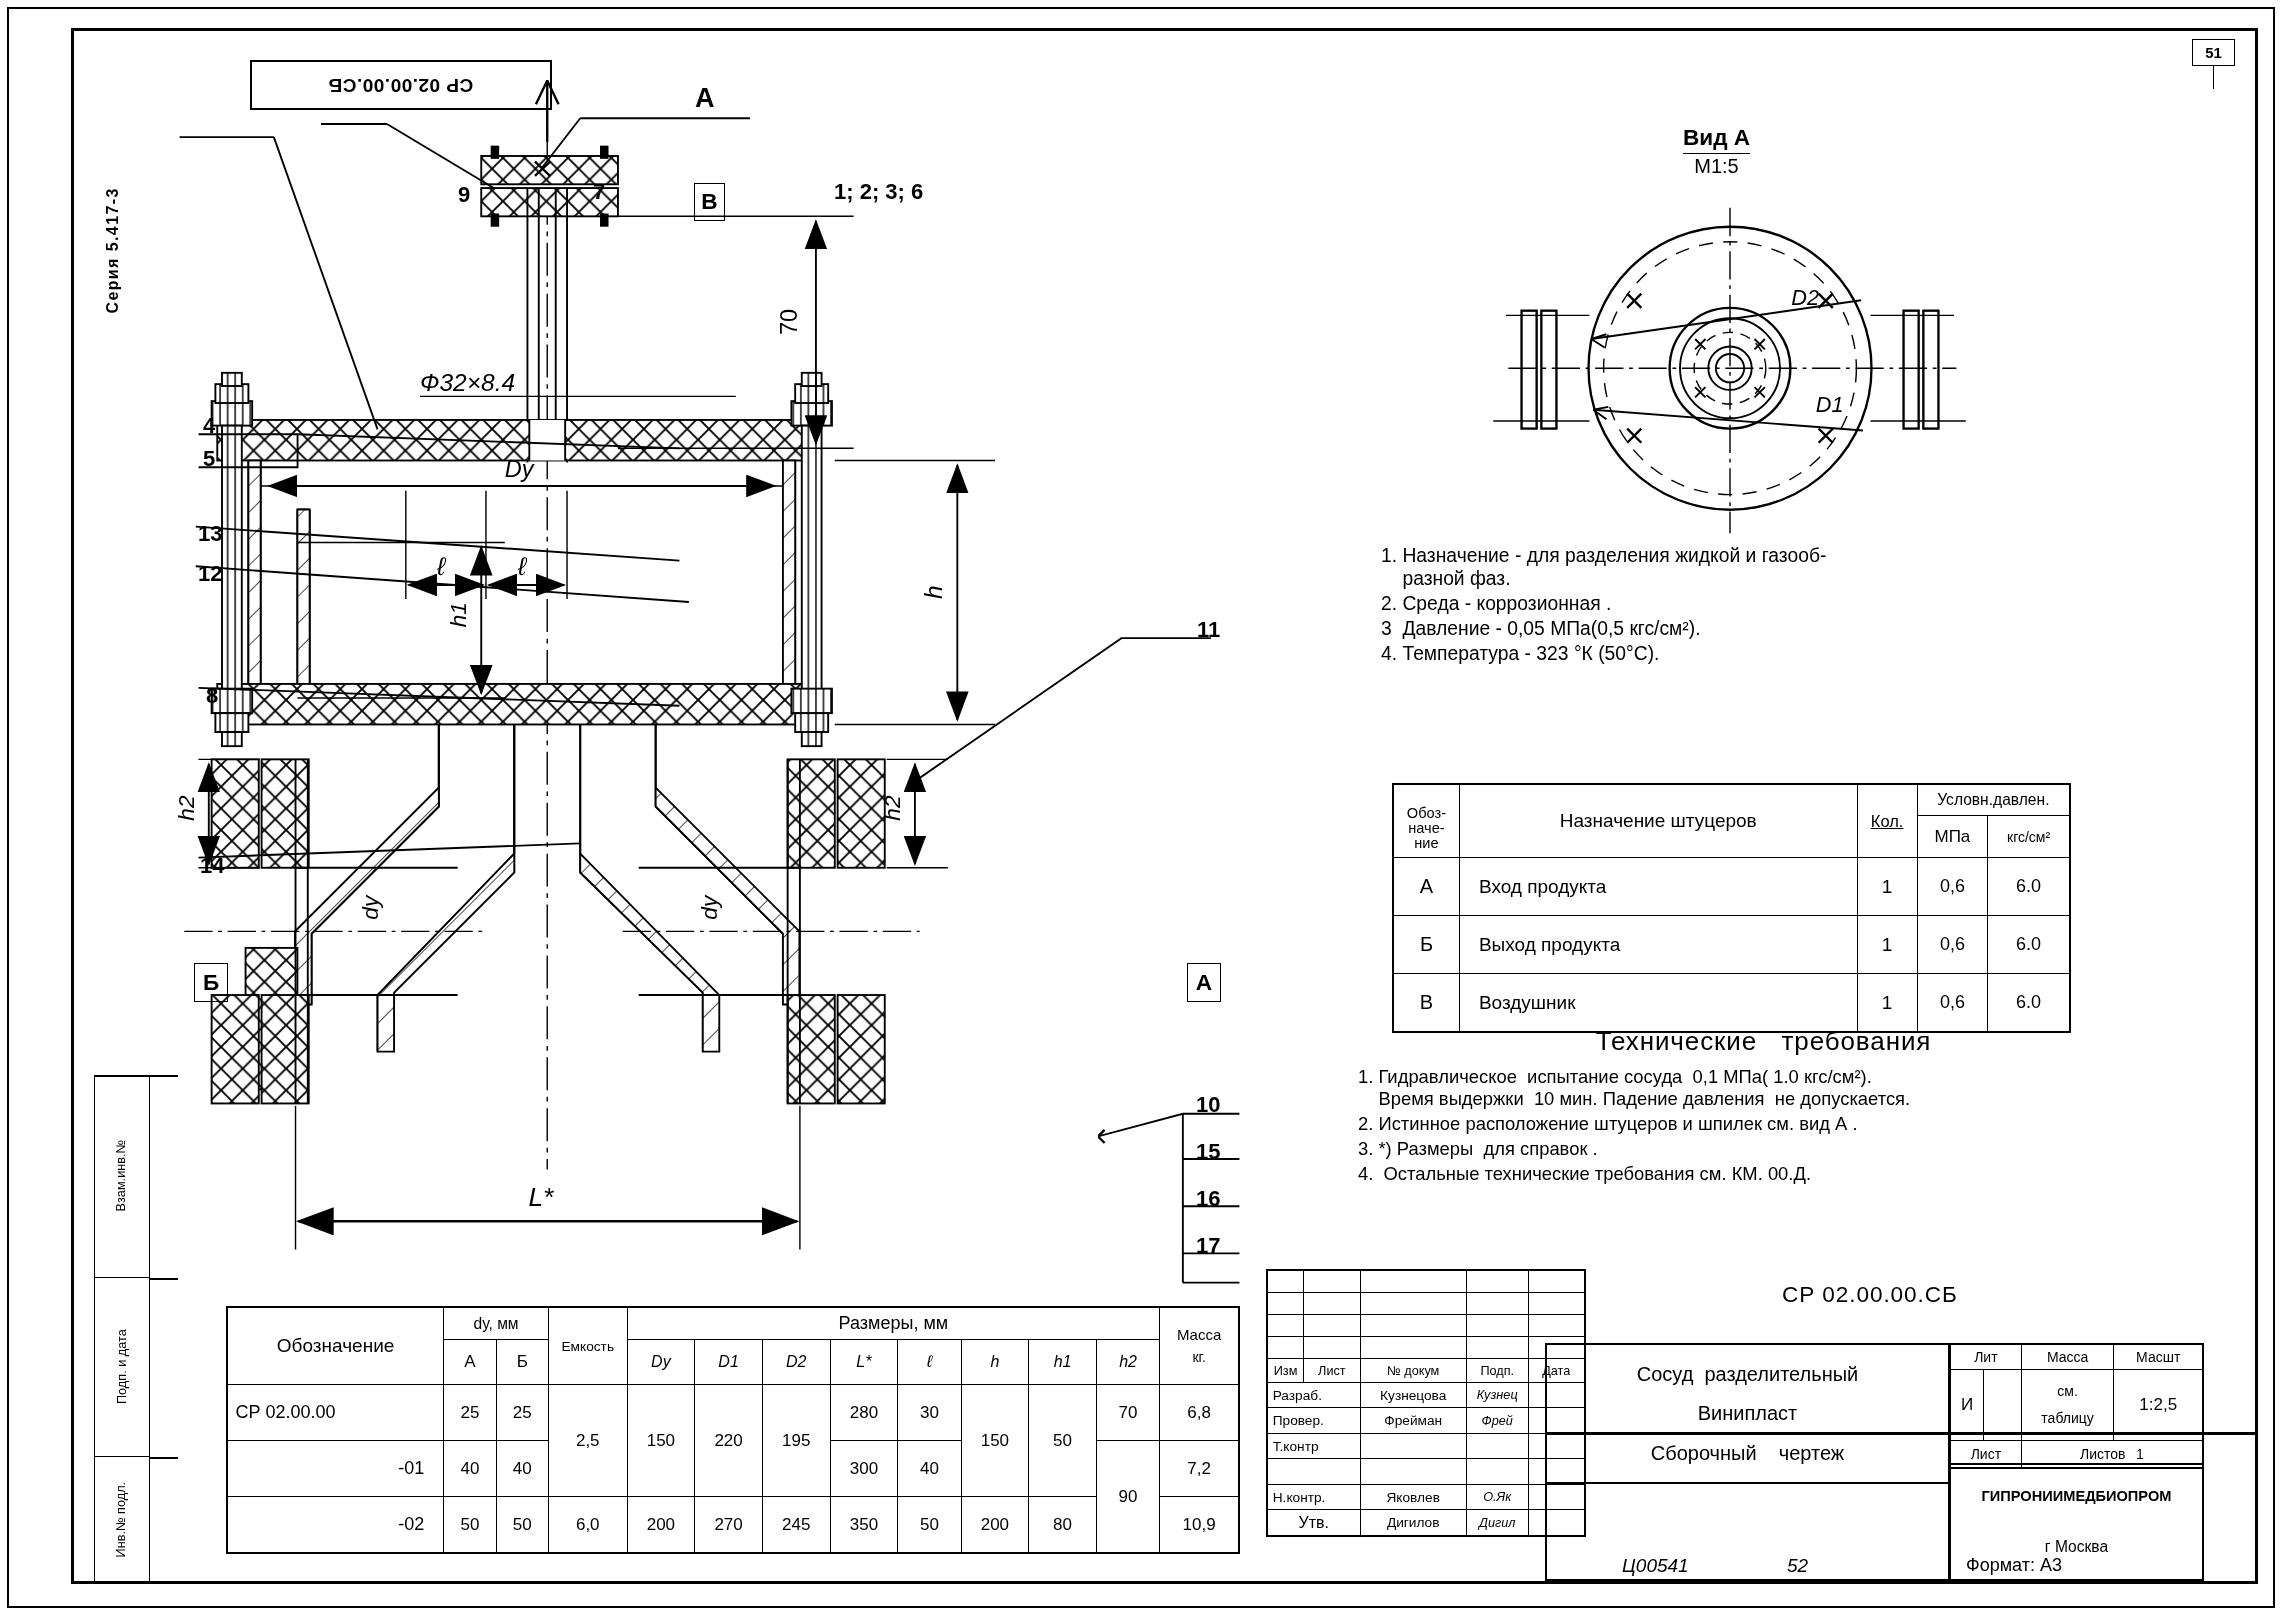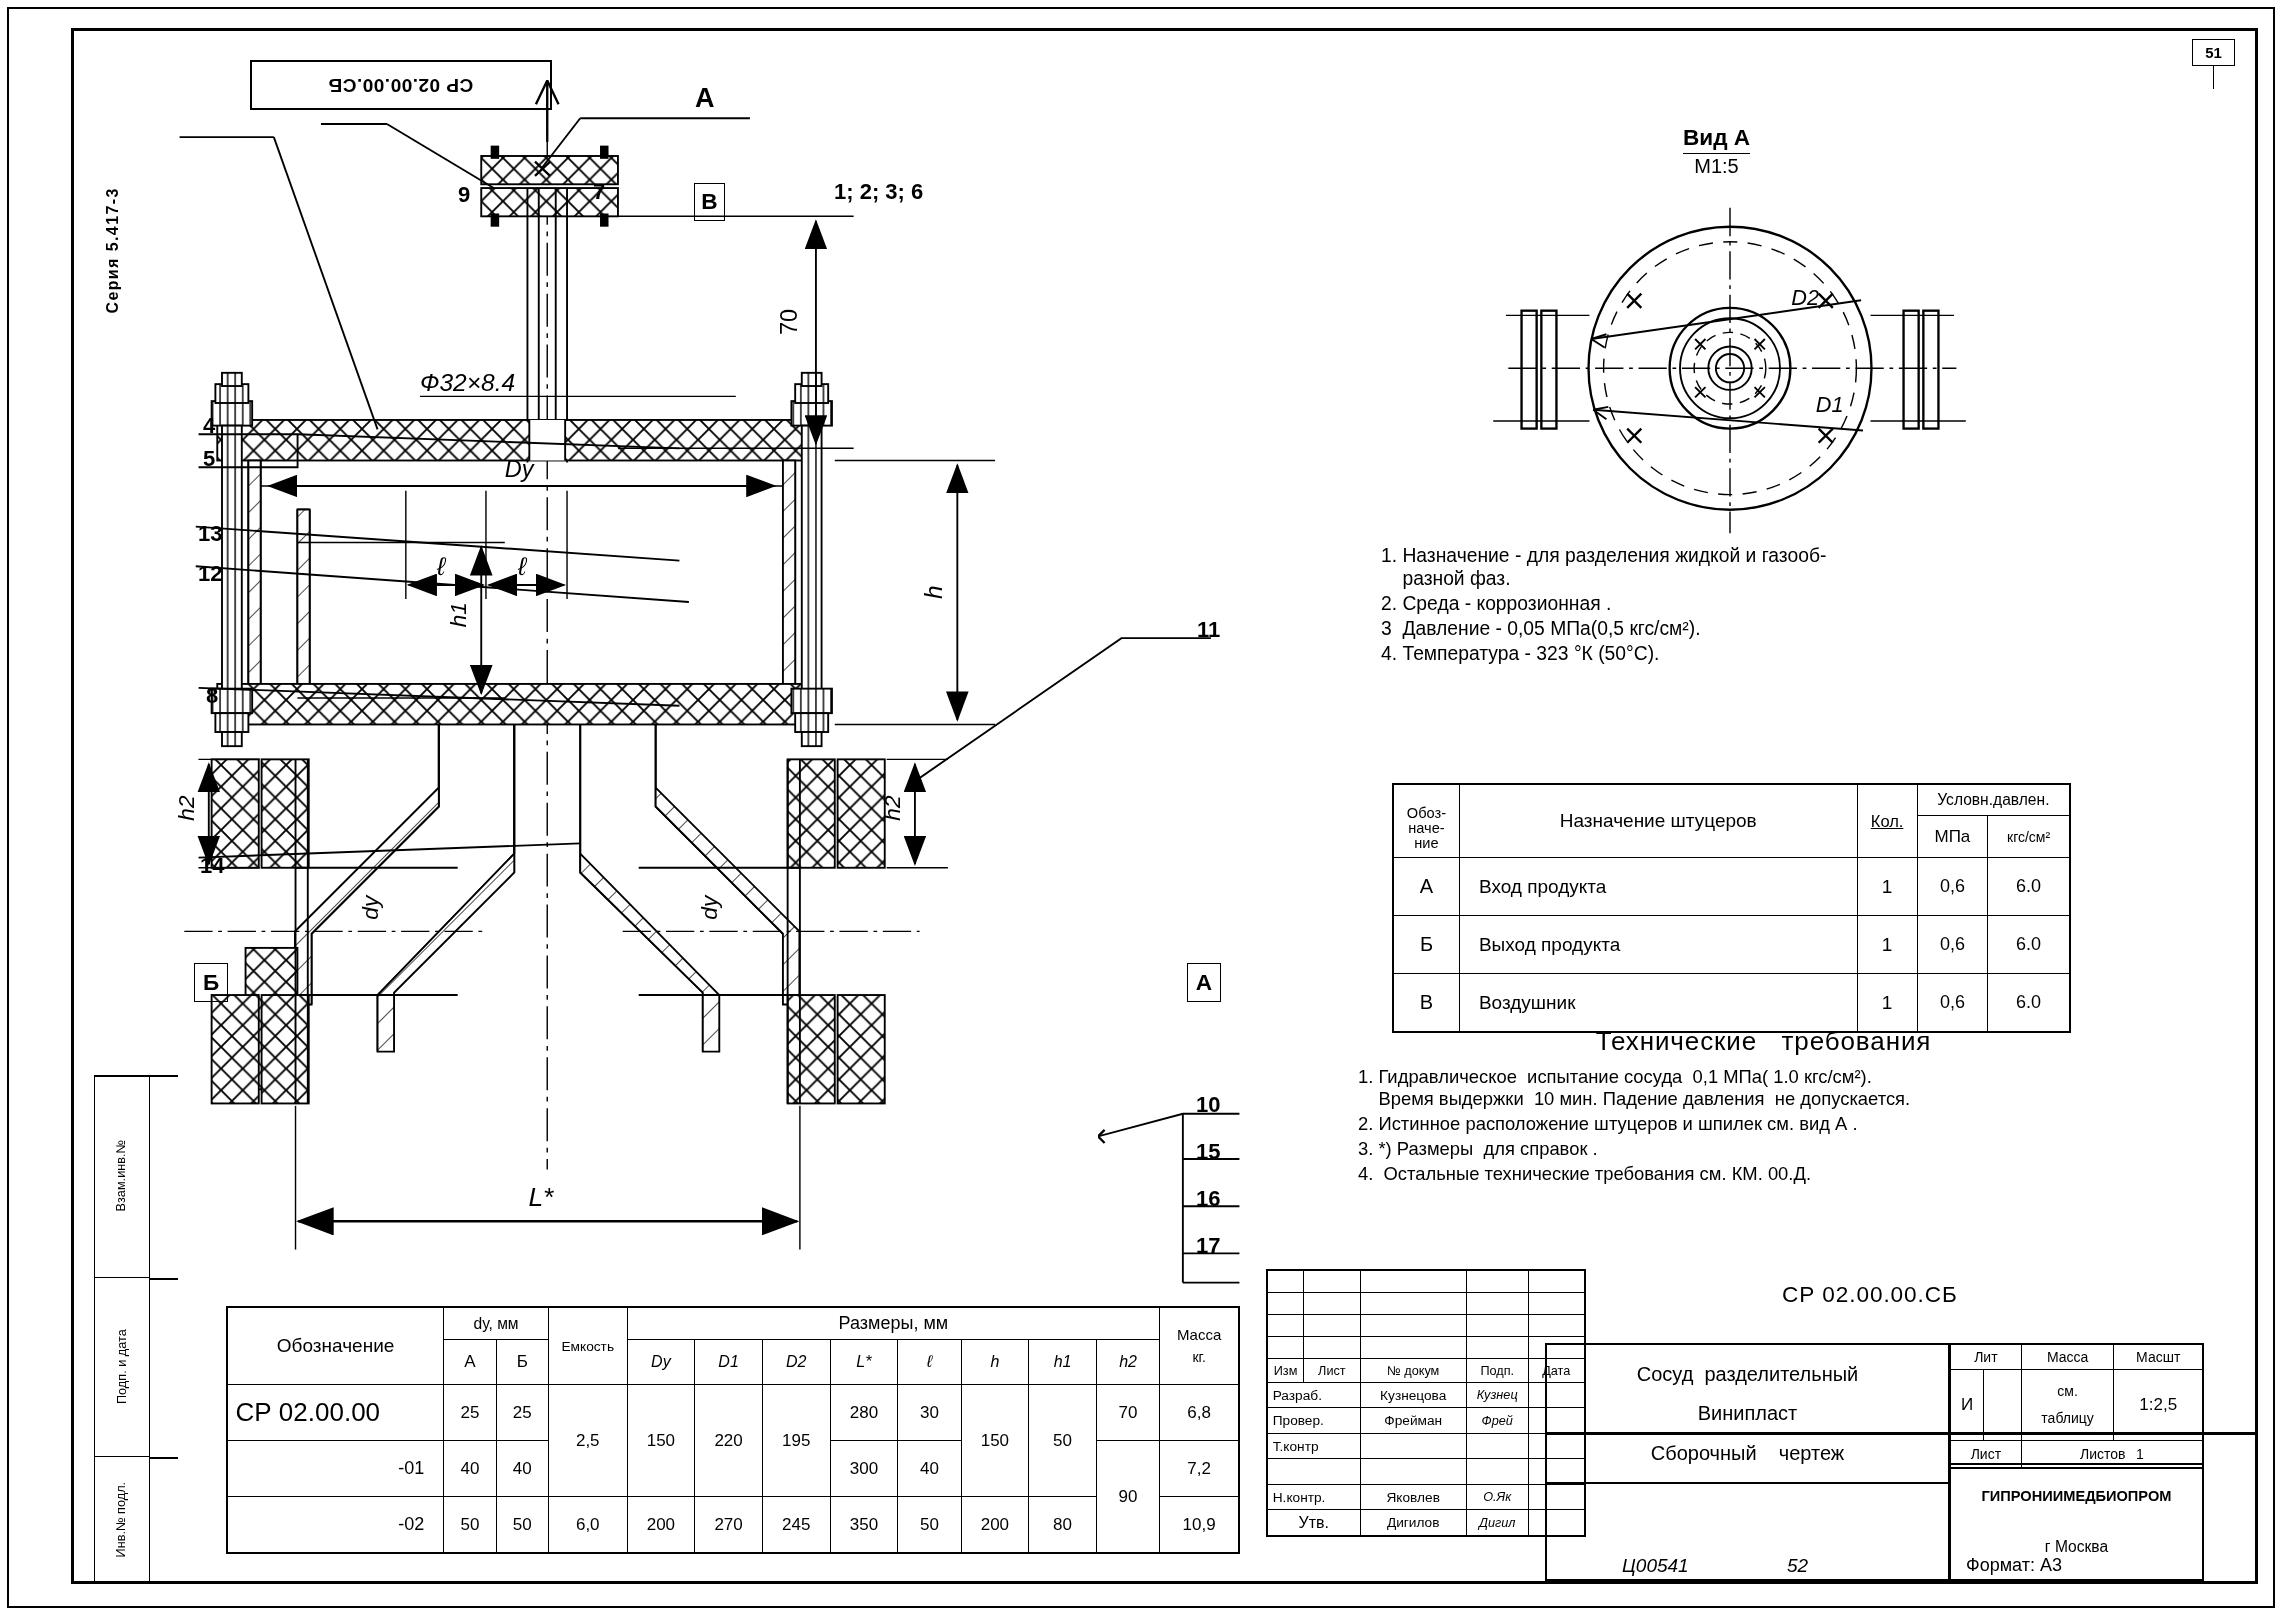--- a/index.html
+++ b/index.html
@@ -457,21 +457,21 @@
       <td style="width:61px;font-size:16px;font-style:italic;">D1</td>
       <td style="width:61px;font-size:16px;font-style:italic;">D2</td>
       <td style="width:61px;font-size:16px;font-style:italic;">L*</td>
       <td style="width:57px;font-size:17px;font-style:italic;">ℓ</td>
       <td style="width:61px;font-size:16px;font-style:italic;">h</td>
       <td style="width:61px;font-size:16px;font-style:italic;">h1</td>
       <td style="width:57px;font-size:16px;font-style:italic;">h2</td>
     </tr>
 
     <tr>
-      <td style="height:55px;font-size:26px;text-align:left;padding-left:7.5px;">СР 02.00.00</td>
+      <td style="height:55px;font-size:18px;text-align:left;padding-left:7.5px;">СР 02.00.00</td>
       <td style="font-size:17px;">25</td>
       <td style="font-size:17px;">25</td>
       <td rowspan="2" style="font-size:17px;">2,5</td>
       <td rowspan="2" style="font-size:17px;">150</td>
       <td rowspan="2" style="font-size:17px;">220</td>
       <td rowspan="2" style="font-size:17px;">195</td>
       <td style="font-size:17px;">280</td>
       <td style="font-size:17px;">30</td>
       <td rowspan="2" style="font-size:17px;">150</td>
       <td rowspan="2" style="font-size:17px;">50</td>

